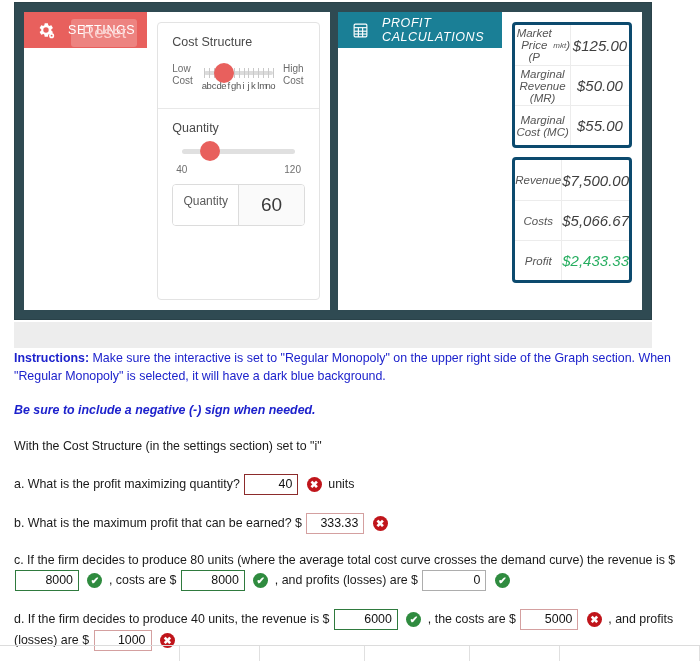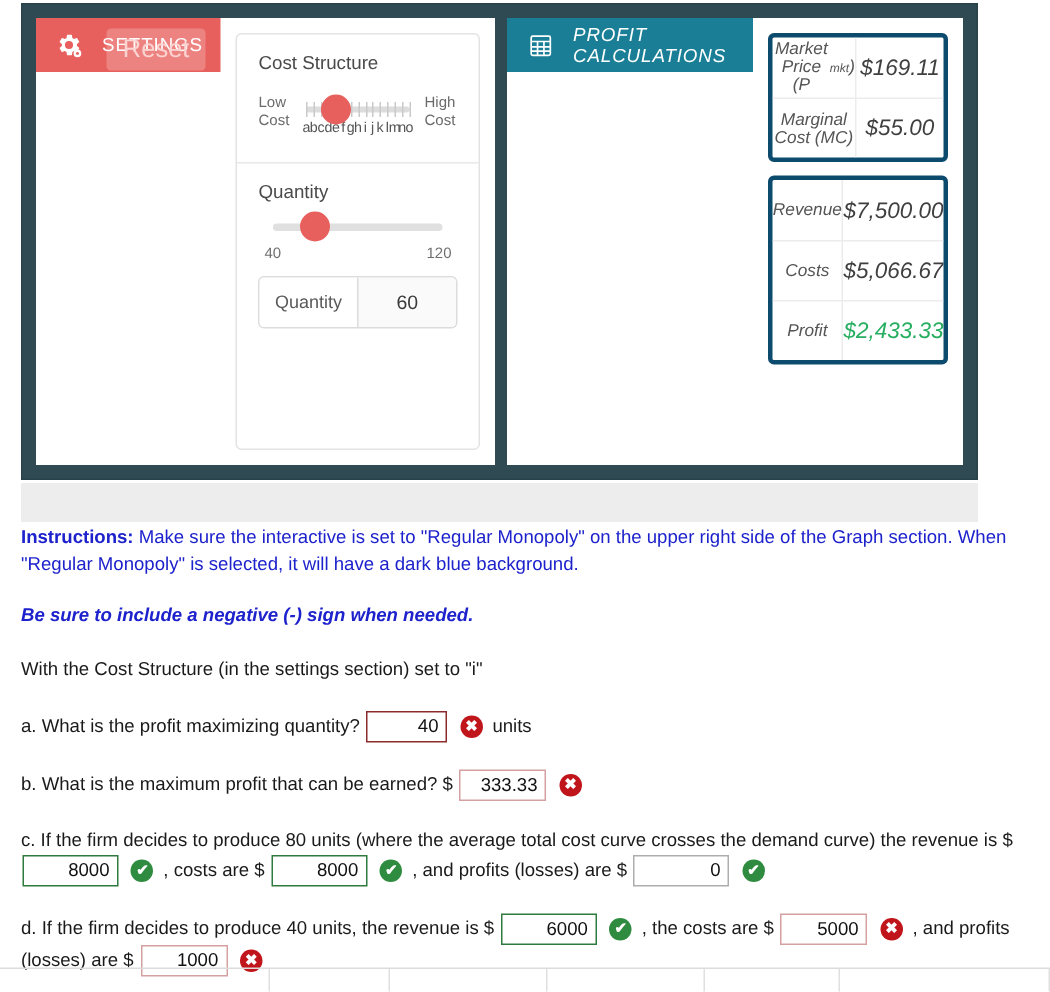--- a/index.html
+++ b/index.html
@@ -172,21 +172,21 @@
     flex: 1;
     text-align: center;
     font-size: 12px;
     color: #5a5a5a;
     padding: 9px 0;
     background: #fff;
   }
   .q-value {
     flex: 1;
     text-align: center;
-    font-size: 13px;
+    font-size: 19px;
     color: #3a3a3a;
     padding: 9px 0;
     background: #fafafa;
     border-left: 1px solid #dcdcdc;
   }
 
   
   .ptable {
     border: 3px solid #0c4a6e;
     border-radius: 4px;
@@ -402,21 +402,25 @@
             <line x1="9" y1="8" x2="9" y2="21"></line>
             <line x1="15" y1="8" x2="15" y2="21"></line>
           </svg>
         </span>
         <span class="hd-title">PROFIT CALCULATIONS</span>
       </div>
       <div class="panel-body">
         <div class="ptable" id="ptable-top">
             <div class="prow">
               <div class="pcell-label">Market Price (P<sub>mkt</sub>)</div>
-              <div class="pcell-value">$169.11</div>
+              <div class="pcell-value">$125.00</div>
+            </div>
+            <div class="prow">
+              <div class="pcell-label">Marginal Revenue (MR)</div>
+              <div class="pcell-value">$50.00</div>
             </div>
             <div class="prow">
               <div class="pcell-label">Marginal Cost (MC)</div>
               <div class="pcell-value">$55.00</div>
             </div>
           </div>
         <div class="ptable" id="ptable-bottom">
             <div class="prow">
               <div class="pcell-label">Revenue</div>
               <div class="pcell-value">$7,500.00</div>

